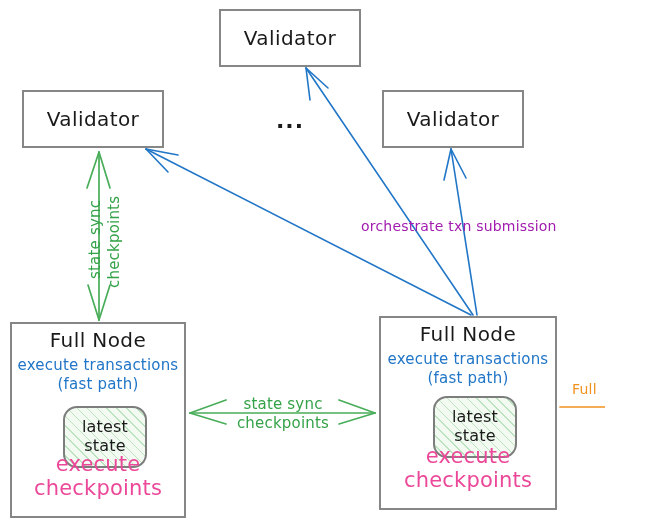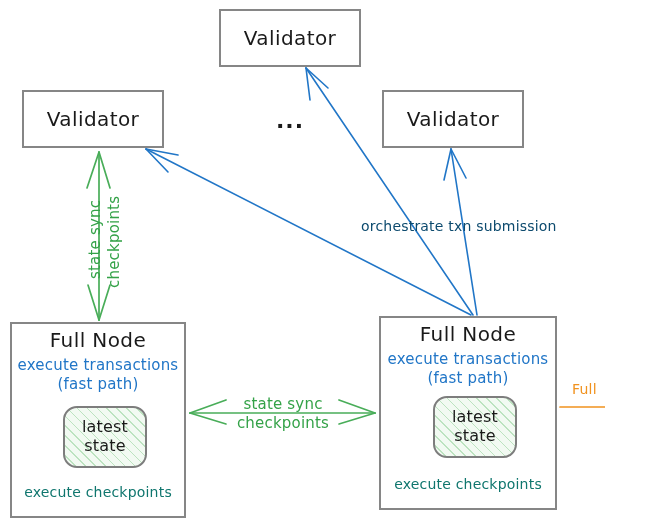--- a/index.html
+++ b/index.html
@@ -59,22 +59,22 @@
   .fullnode-blue {
     font-family: "DejaVu Sans", sans-serif;
     font-size: 15px;
     color: #2176c7;
     text-align: center;
     line-height: 1.25;
     letter-spacing: 0.2px;
   }
   .fullnode-green {
     font-family: "DejaVu Sans", sans-serif;
-    font-size: 14px;
-    color: #0f766e;
+    font-size: 21px;
+    color: #ec4899;
     text-align: center;
     letter-spacing: 0.2px;
     position: absolute;
     bottom: 16px;
     left: 0;
     right: 0;
   }
   .state-chip {
     position: absolute;
     box-sizing: border-box;
@@ -107,21 +107,21 @@
     font-weight: bold;
     letter-spacing: 1px;
   }
   .edge-label {
     position: absolute;
     font-family: "DejaVu Sans", sans-serif;
     letter-spacing: 0.2px;
     white-space: pre;
     text-align: center;
   }
-  .label-blue { color: #0c4a6e; font-size: 14px; }
+  .label-blue { color: #a21caf; font-size: 14px; }
   .label-green { color: #34a248; font-size: 15px; line-height: 1.2; }
   .label-orange { color: #f1921e; font-size: 14px; }
   .label-vertical {
     transform: rotate(-90deg);
     transform-origin: left top;
   }
 </style>
 </head>
 <body>
 

